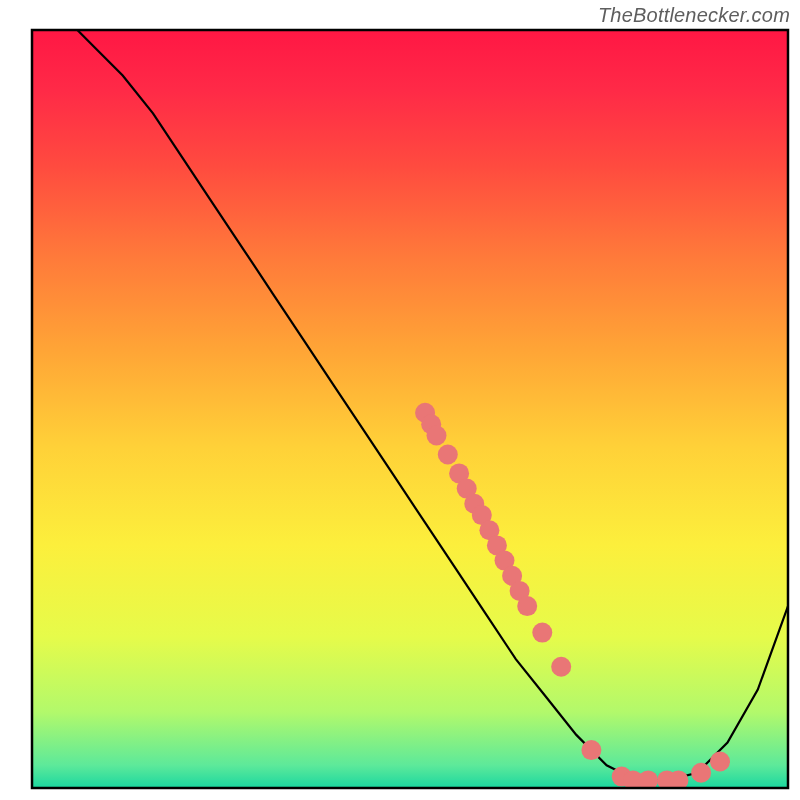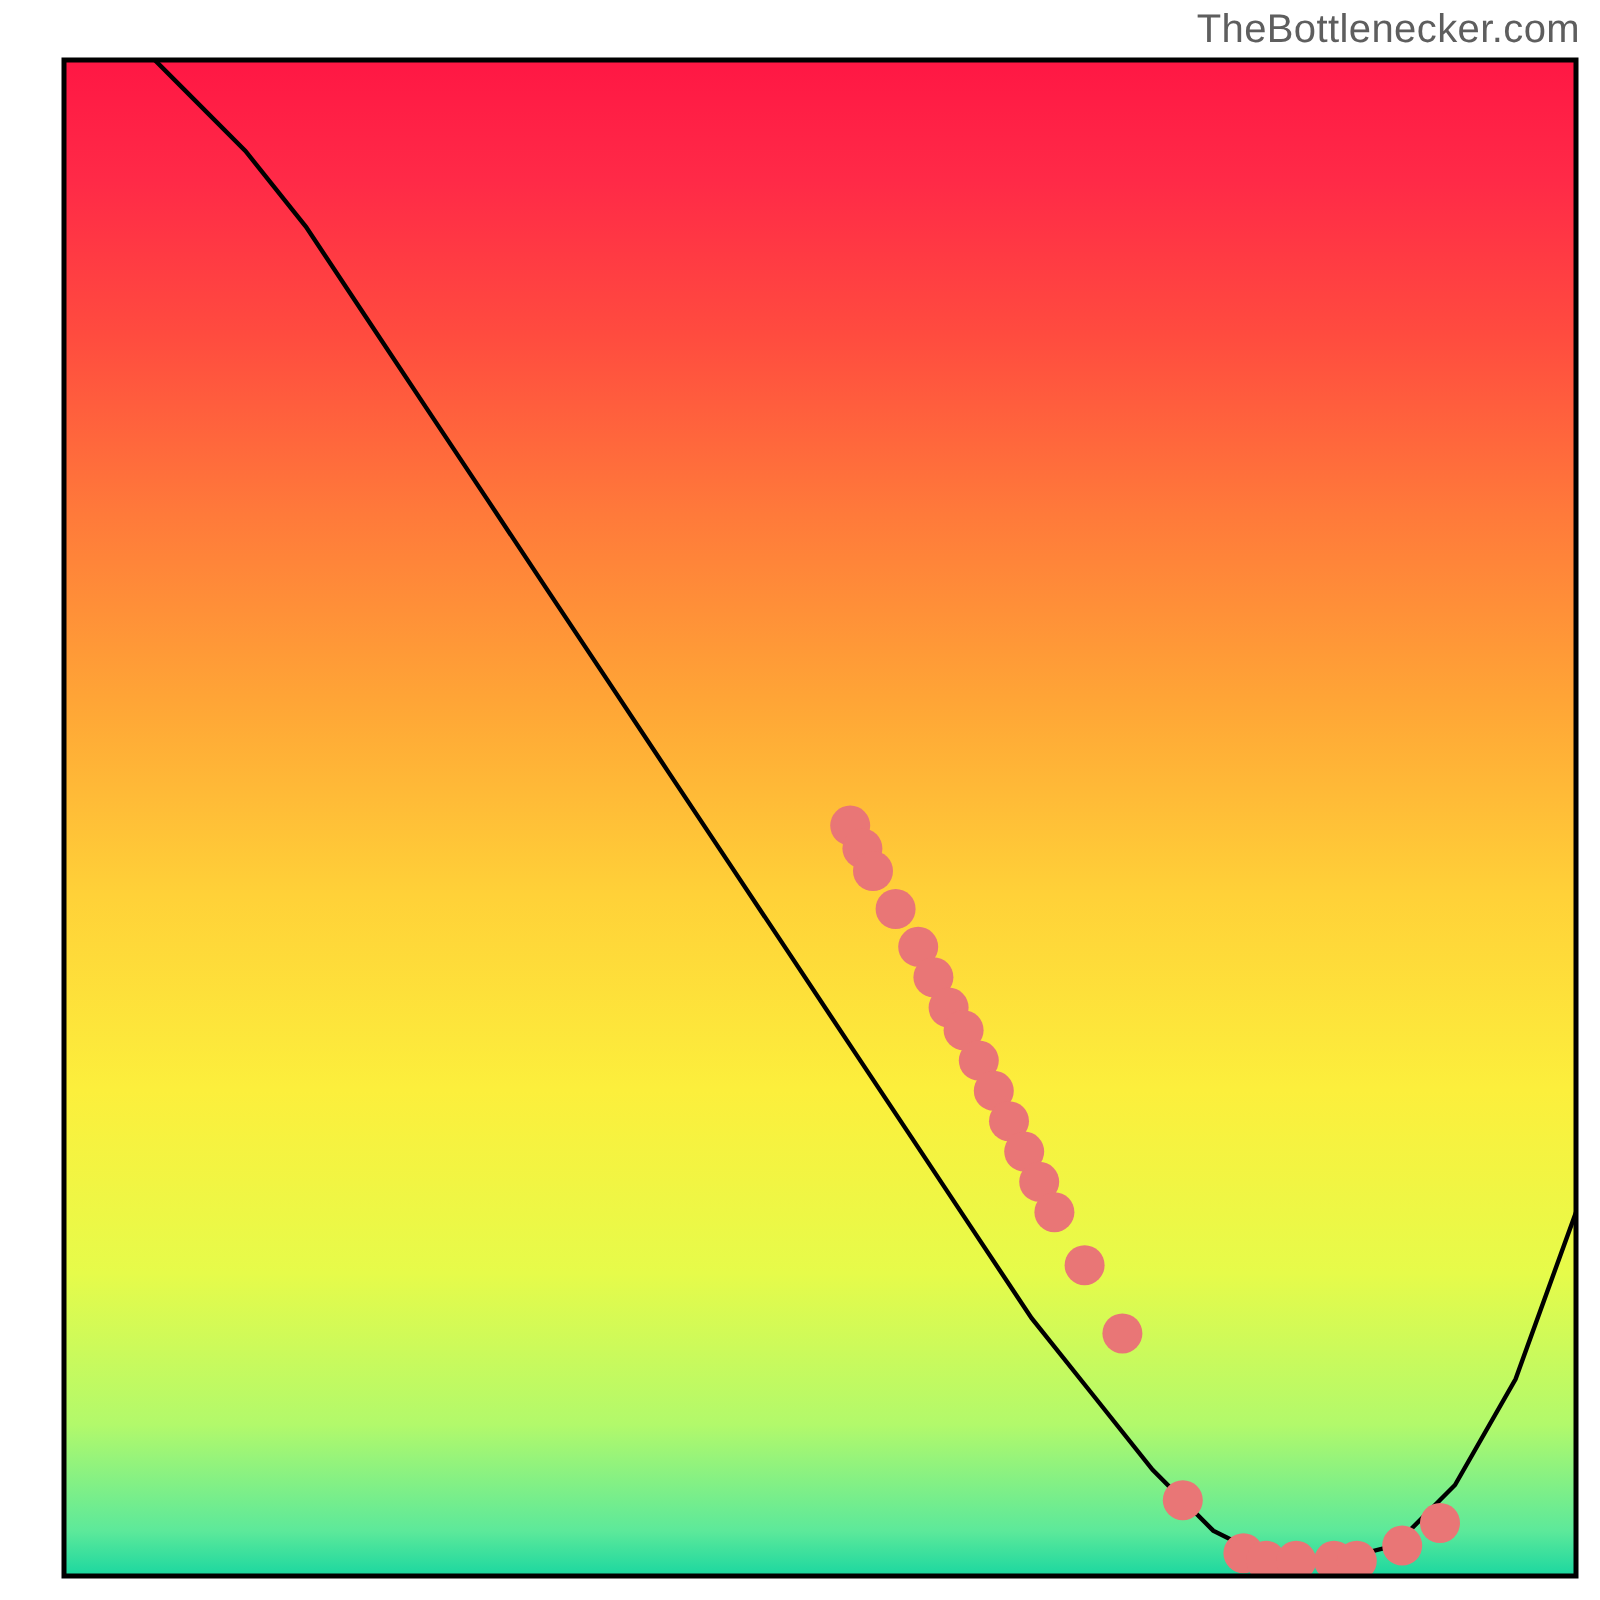--- a/index.html
+++ b/index.html
@@ -7,20 +7,21 @@
     padding: 0;
     width: 800px;
     height: 800px;
     background: #ffffff;
     font-family: Arial, Helvetica, sans-serif;
   }
   .stage {
     position: relative;
     width: 800px;
     height: 800px;
+    font-style: italic;
   }
   .watermark {
     position: absolute;
     top: 4px;
     right: 10px;
     font-size: 20px;
     color: #5e5e5e;
     font-weight: 500;
     letter-spacing: 0.2px;
   }

